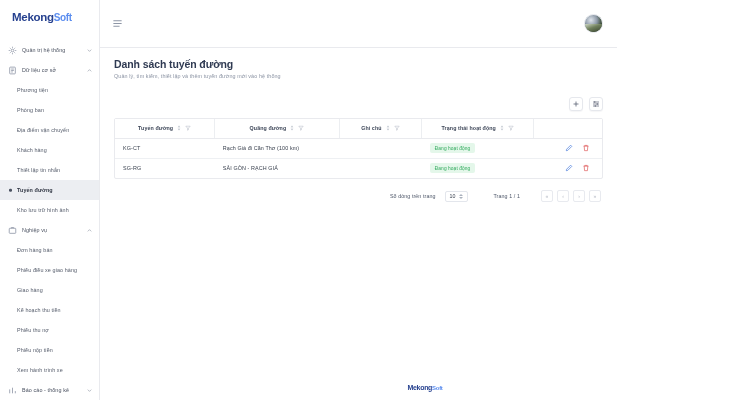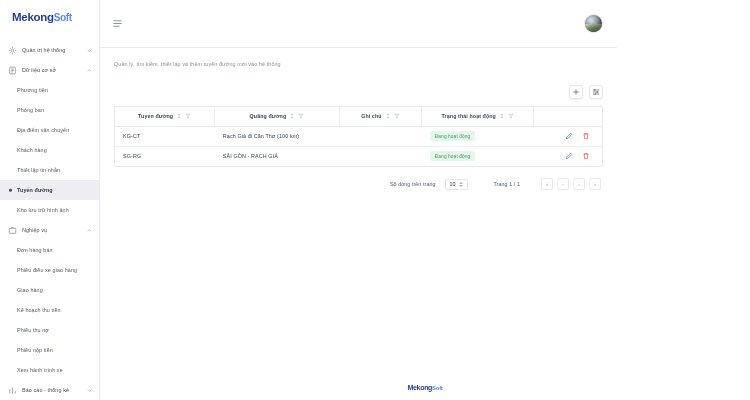--- a/index.html
+++ b/index.html
@@ -296,20 +296,21 @@
         <svg viewBox="0 0 16 16" fill="none" stroke="#8e96a6" stroke-width="1.5">
             <path d="M2 4h12M2 8h12M2 12h9"></path>
           </svg>
       </div>
       <div class="topbar-spacer"></div>
       <div class="avatar"></div>
     </header>
 
     <main class="content">
 
+      <h1 class="page-title">Danh sách tuyến đường</h1>
       <p class="page-sub">Quản lý, tìm kiếm, thiết lập và thêm tuyến đường mới vào hệ thống</p>
 
       <div class="toolbar">
         <div class="tool-btn">
           <svg viewBox="0 0 16 16" fill="none" stroke="#5b6375" stroke-width="1.6">
               <path d="M8 3v10M3 8h10"></path>
             </svg>
         </div>
         <div class="tool-btn">
           <svg viewBox="0 0 16 16" fill="none" stroke="#5b6375" stroke-width="1.4">

